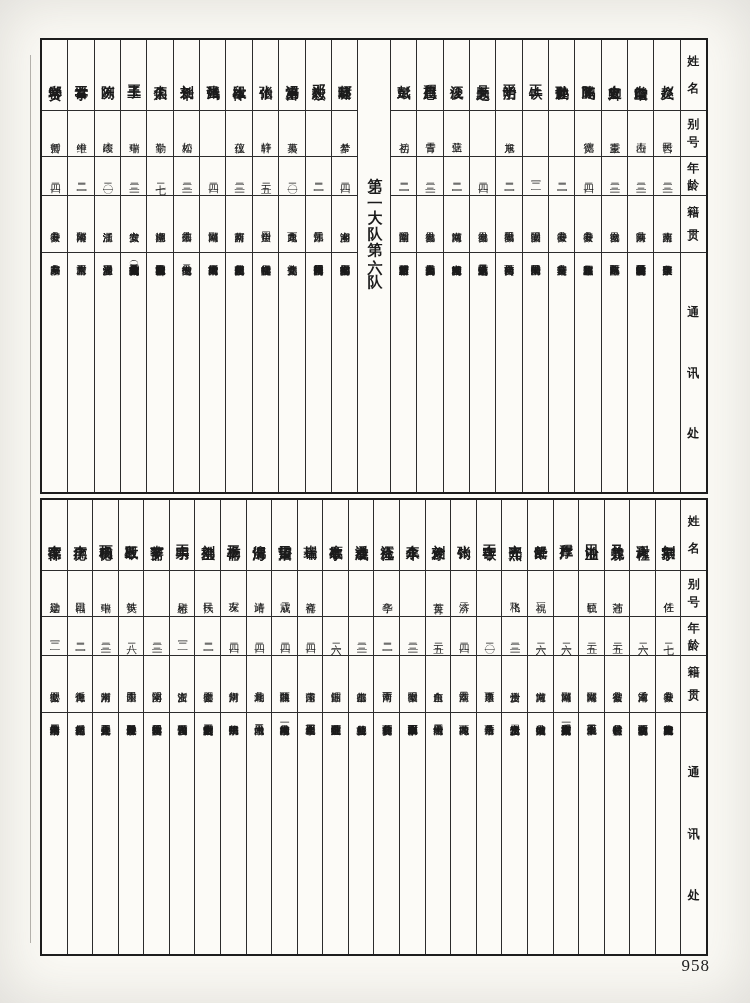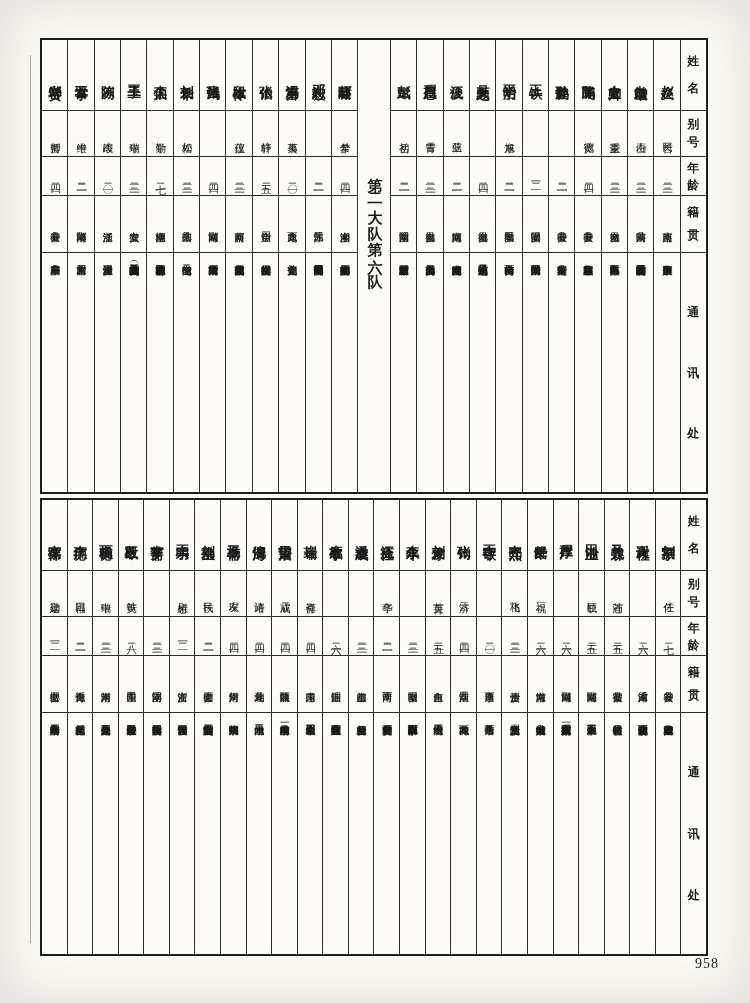--- a/index.html
+++ b/index.html
@@ -51,22 +51,22 @@
     font-size:12px;font-weight:bold;padding:3px 0;box-sizing:border-box;
   }
   .title-col{
     flex:1.25 1 0;display:flex;flex-direction:column;align-items:center;
     border-right:1px solid #2c2c2c;
   }
   .title-col .vtext{
     margin-top:126px;font-size:15px;font-weight:bold;letter-spacing:16px;
   }
   .page-number{
-    position:absolute;right:31px;top:956px;
-    font-size:14px;letter-spacing:1px;color:#222;
+    position:absolute;right:40px;top:956px;
+    font-size:17px;letter-spacing:1px;color:#222;
     font-family:"Liberation Serif","DejaVu Serif",serif;
     text-align:center;
   }
 </style>
 </head>
 <body>
 
 <div class="page">
   <div class="binding-line"></div>
 

